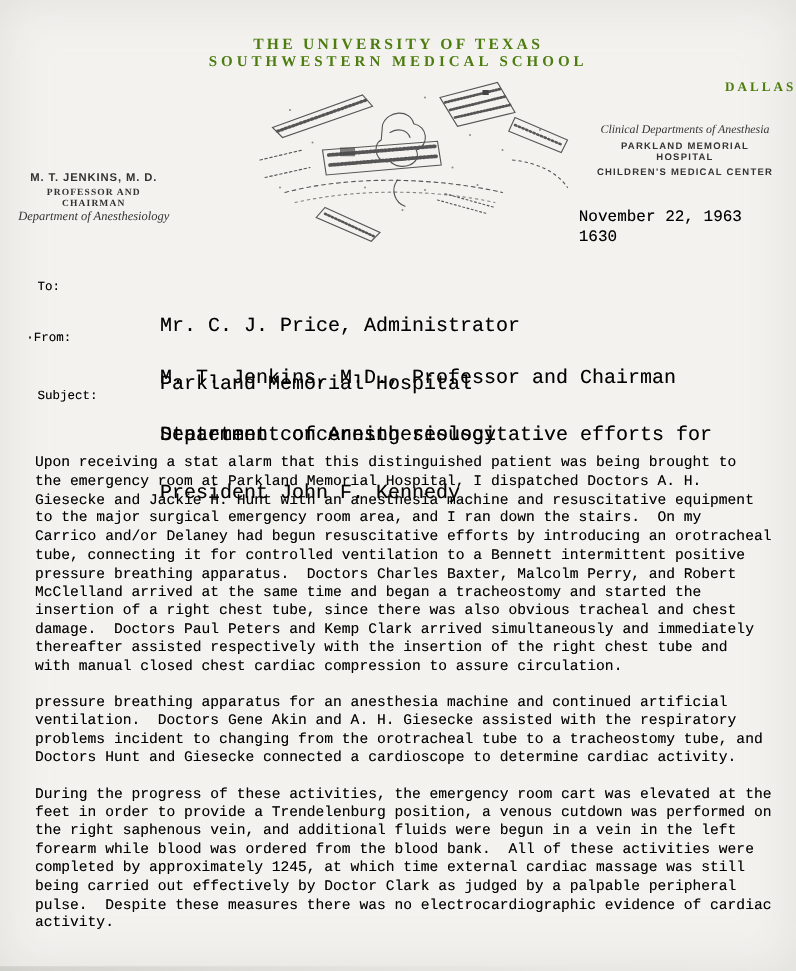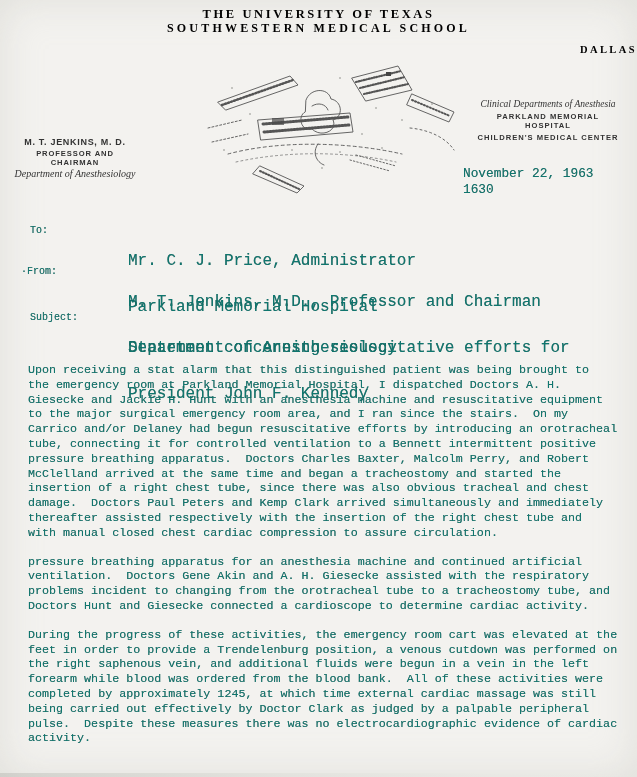--- a/index.html
+++ b/index.html
@@ -7,39 +7,39 @@
     width:637px;height:777px;
     background:#e8e7e3;
     font-family:"Liberation Mono","DejaVu Sans Mono",monospace;
   }
   .page{
     position:relative;width:637px;height:777px;overflow:hidden;
     background:#f3f2ef;
     box-shadow:inset 0 0 40px rgba(190,188,180,.35);
   }
   
-  .hdr{position:absolute;left:0;width:100%;text-align:center;color:#000000;
-       font-family:"Liberation Serif","DejaVu Serif",serif;}
+  .hdr{position:absolute;left:0;width:100%;text-align:center;color:#4d7c0f;
+       font-family:"Liberation Serif","DejaVu Serif",serif;margin-top:21px;}
   .hdr-univ{top:7px;font-size:12.5px;font-weight:bold;letter-spacing:2.6px;}
   .hdr-school{top:21px;font-size:12px;font-weight:600;letter-spacing:3.2px;}
   .hdr-city{top:44px;font-size:10.5px;font-weight:bold;letter-spacing:2.4px;text-align:right;}
 
   .lh-left{position:absolute;top:100px;left:12px;width:126px;text-align:center;color:#333;}
   .lh-left .l1{font-family:"Liberation Sans",sans-serif;font-size:9px;font-weight:bold;letter-spacing:.7px;margin-top:37px;}
-  .lh-left .l2{font-family:Liberation Sans, sans-serif;font-size:7.6px;font-weight:600;letter-spacing:.9px;margin-top:2px;}
+  .lh-left .l2{font-family:Liberation Serif, serif;font-size:7.6px;font-weight:600;letter-spacing:.9px;margin-top:2px;}
   .lh-left .l3{font-family:"Liberation Serif","DejaVu Serif",serif;font-style:italic;font-size:10px;margin-top:1px;}
 
   .lh-right{position:absolute;top:99px;left:477px;width:142px;text-align:center;color:#333;}
   .lh-right .r1{font-family:"Liberation Serif","DejaVu Serif",serif;font-style:italic;font-size:9.5px;}
   .lh-right .r2,.lh-right .r3{font-family:"Liberation Sans",sans-serif;font-size:7.6px;font-weight:600;letter-spacing:1px;margin-top:3px;}
 
   .sketch{position:absolute;left:200px;top:58px;width:268px;height:136px;}
 
   
-  .typed{color:#0f766e;text-shadow:0 0 .4px rgba(45,45,45,.55);}
+  .typed{color:#000000;text-shadow:0 0 .4px rgba(45,45,45,.55);}
   .dateblock{position:absolute;left:463px;top:166px;font-size:12.8px;line-height:16px;}
   .memo-row{position:absolute;left:0;width:100%;}
   .memo-label{position:absolute;left:30px;font-size:10px;line-height:15.4px;white-space:pre;}
   .memo-label.with-dot{left:21px;}
   .memo-value{position:absolute;left:128px;font-size:16px;line-height:15.4px;white-space:pre;}
   .row-to{top:223px;} .row-from{top:264px;} .row-subject{top:310px;}
 
   .letter-body{position:absolute;left:28px;top:363px;right:14px;
                font-size:11.7px;line-height:14.8px;}
   .letter-body .paragraph{margin:0 0 14px 0;}
@@ -148,21 +148,21 @@
       <div>Statement concerning resuscitative efforts for</div>
       <div>President John F. Kennedy</div>
     </div>
   </div>
 
   <div class="letter-body typed">
       <div class="paragraph">
         <div class="body-line">Upon receiving a stat alarm that this distinguished patient was being brought to</div>
         <div class="body-line">the emergency room at Parkland Memorial Hospital, I dispatched Doctors A. H.</div>
         <div class="body-line">Giesecke and Jackie H. Hunt with an anesthesia machine and resuscitative equipment</div>
-        <div class="body-line">to the major surgical emergency room area, and I ran since the stairs.  On my</div>
+        <div class="body-line">to the major surgical emergency room area, and I ran down the stairs.  On my</div>
         <div class="body-line">Carrico and/or Delaney had begun resuscitative efforts by introducing an orotracheal</div>
         <div class="body-line">tube, connecting it for controlled ventilation to a Bennett intermittent positive</div>
         <div class="body-line">pressure breathing apparatus.  Doctors Charles Baxter, Malcolm Perry, and Robert</div>
         <div class="body-line">McClelland arrived at the same time and began a tracheostomy and started the</div>
         <div class="body-line">insertion of a right chest tube, since there was also obvious tracheal and chest</div>
         <div class="body-line">damage.  Doctors Paul Peters and Kemp Clark arrived simultaneously and immediately</div>
         <div class="body-line">thereafter assisted respectively with the insertion of the right chest tube and</div>
         <div class="body-line">with manual closed chest cardiac compression to assure circulation.</div>
       </div>
       <div class="paragraph">

